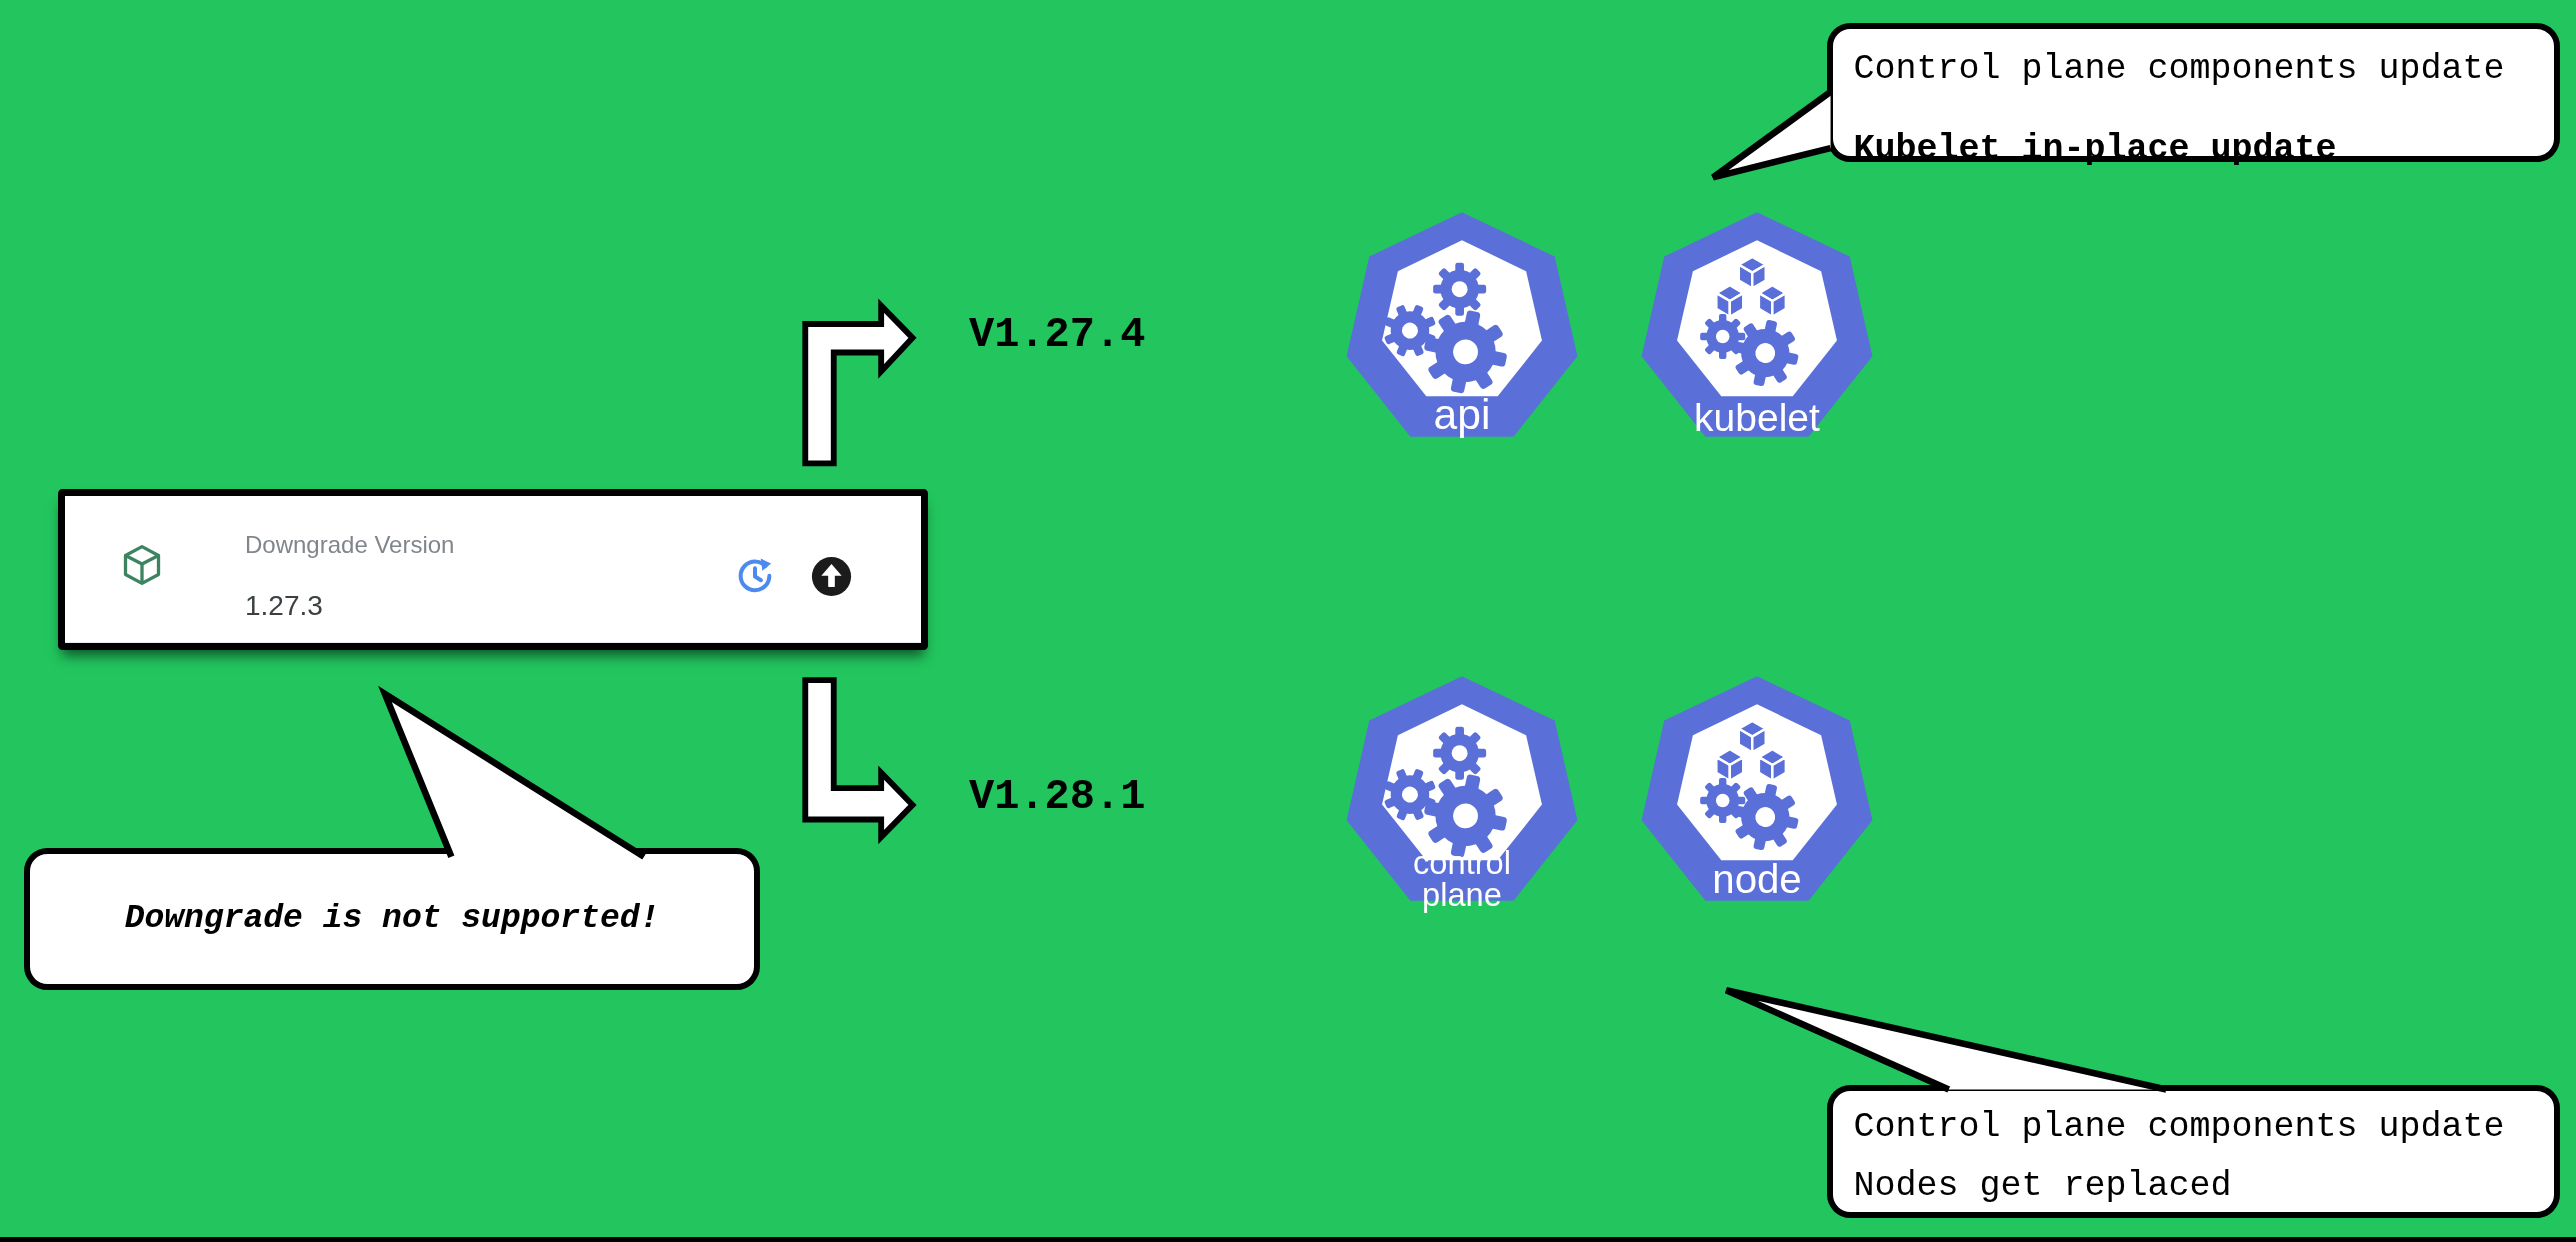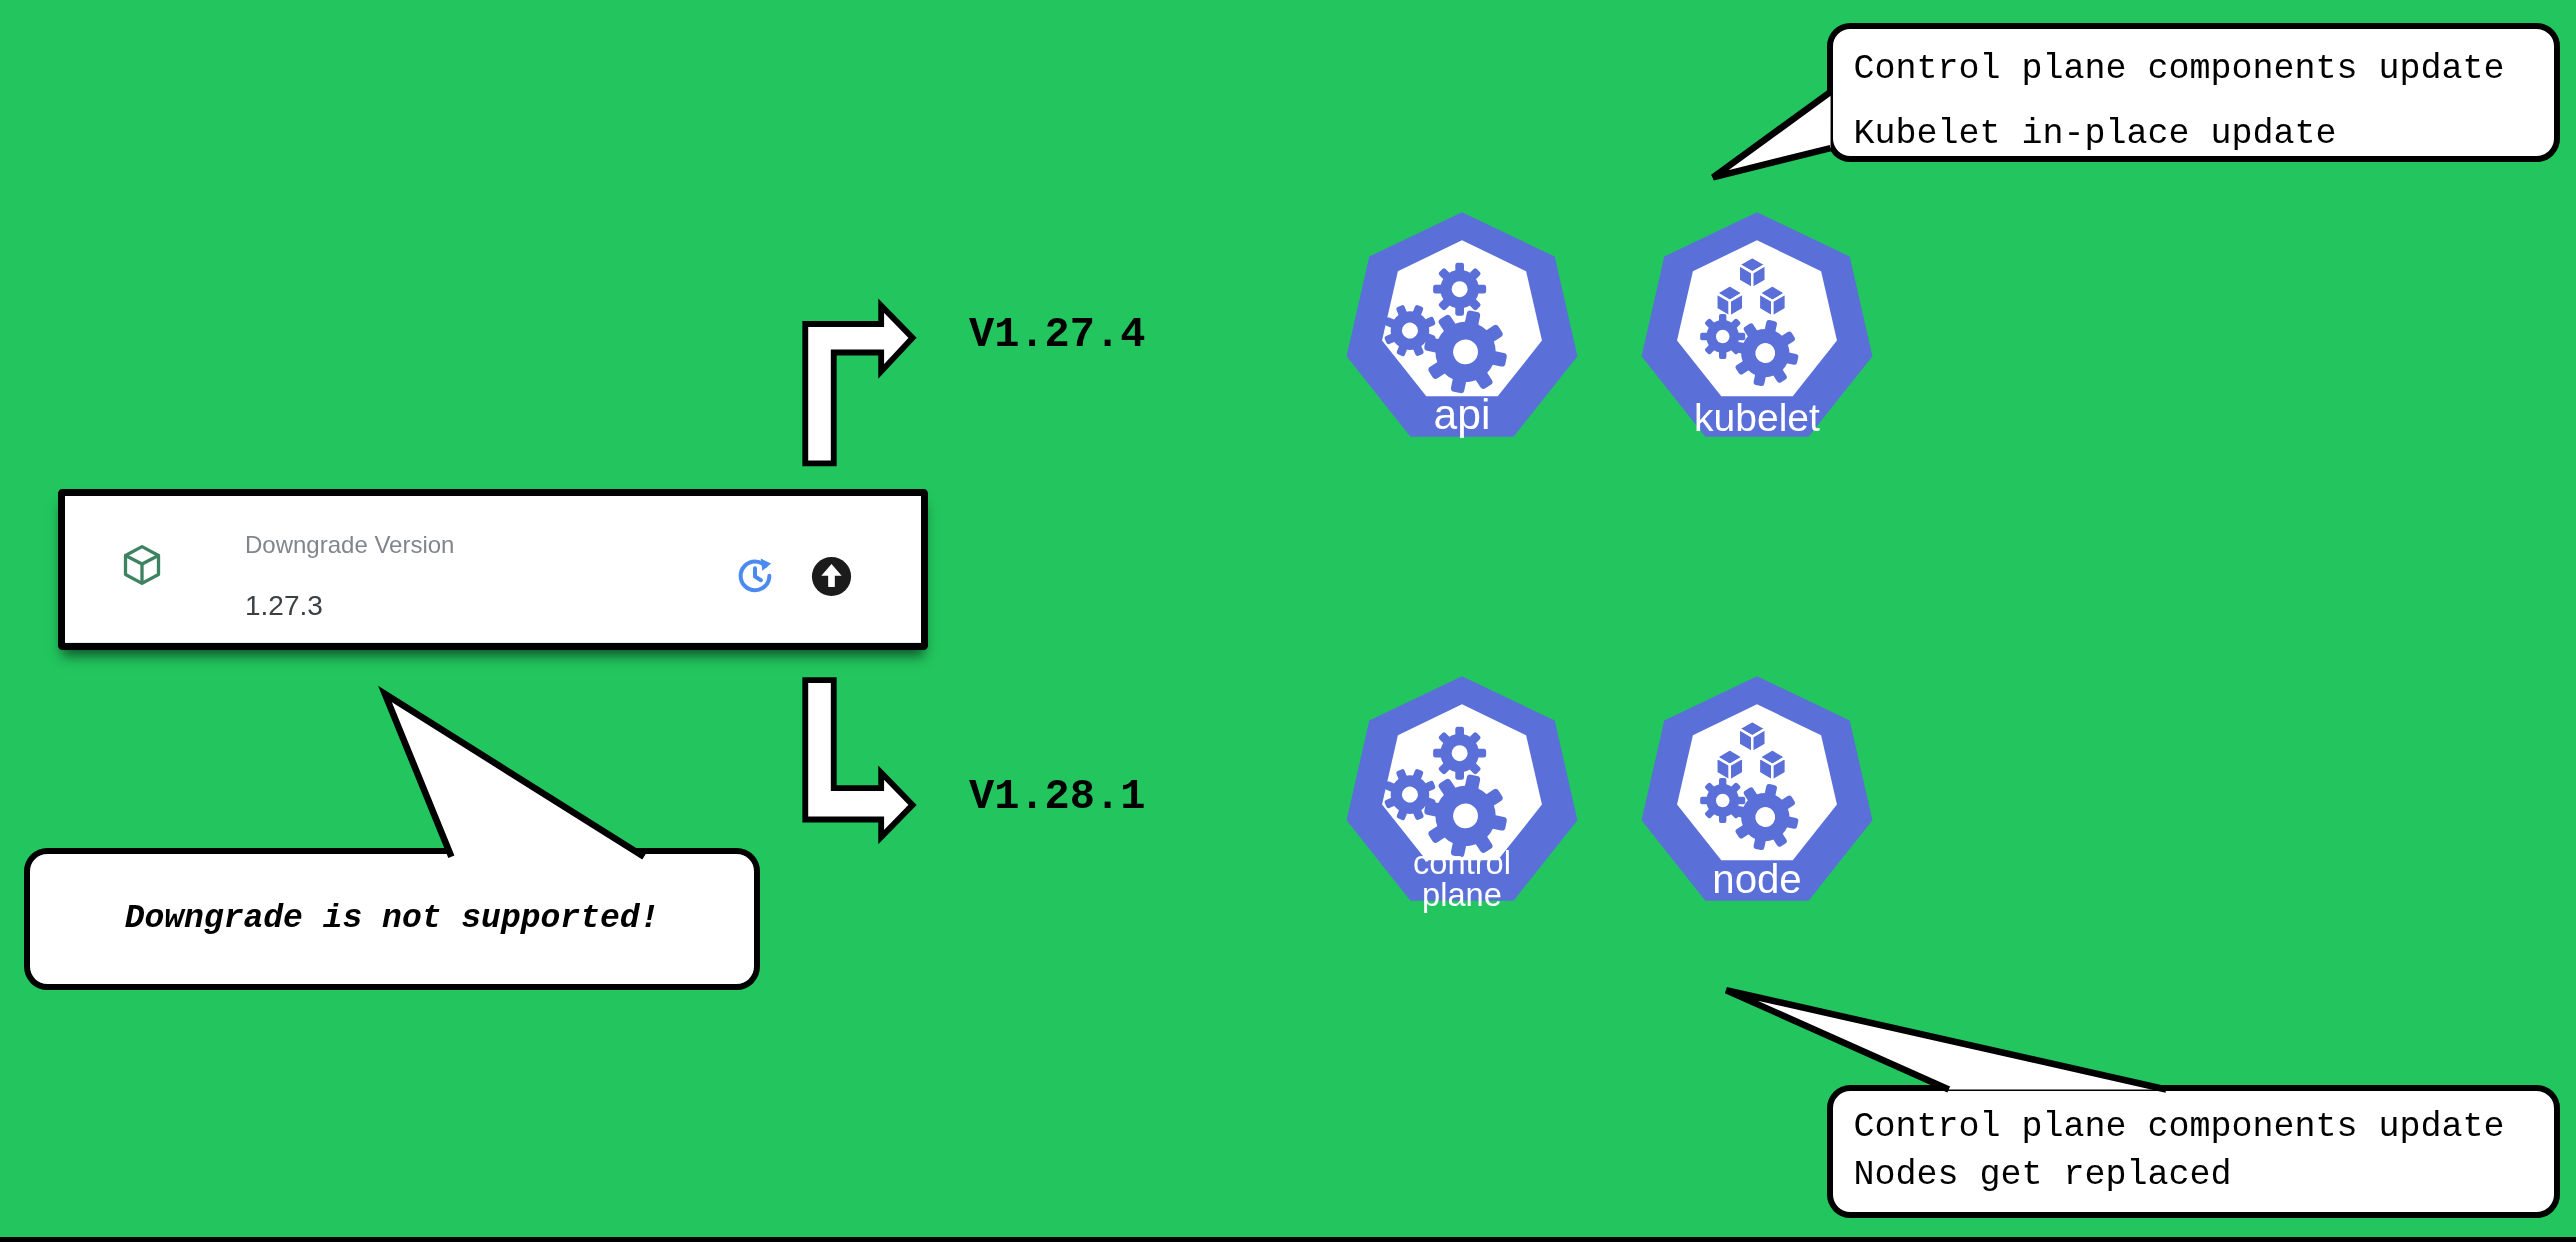--- a/index.html
+++ b/index.html
@@ -3,23 +3,23 @@
 <meta charset="utf-8">
 <style>
   html,body{margin:0;padding:0;background:#fff;}
   #canvas{position:relative;width:2576px;height:1242px;background:#22c55e;overflow:hidden;
           font-family:"Liberation Sans",sans-serif;}
 
   
   .callout{position:absolute;background:#fff;border:6.6px solid #000;border-radius:23.4px;box-sizing:border-box;}
   .callout .line{font-family:"Liberation Mono",monospace;font-size:35px;color:#000;white-space:nowrap;line-height:36px;}
   #callout-top{left:1827px;top:23.4px;width:733px;height:139px;padding:22px 0 0 20.4px;}
-  #callout-top .line2{margin-top:29px;}
+  #callout-top .line2{margin-top:44px;font-weight:bold;}
   #callout-bottom{left:1827px;top:1085px;width:733px;height:133px;padding:17.5px 0 0 20.4px;}
-  #callout-bottom .line2{margin-top:12px;}
+  #callout-bottom .line2{margin-top:23px;}
   #callout-warning{left:24px;top:848px;width:736px;height:142px;display:flex;align-items:center;justify-content:center;}
   #callout-warning .line{font-weight:bold;font-size:33px;font-style:italic;}
 
   
   #widget{position:absolute;left:58px;top:489px;width:870px;height:161px;box-sizing:border-box;
           border:7.3px solid #000;border-radius:4.4px;background:#fff;
           box-shadow:0 10.2px 11.7px -4.4px rgba(0,0,0,.55);}
   #widget .inner{position:absolute;left:0;top:0;right:0;bottom:0;border-bottom:1.5px solid #e8eaed;}
   #widget-package-icon{position:absolute;left:55px;top:45px;width:44px;height:48px;}
   #widget-label{position:absolute;left:180px;top:35px;font-size:24px;color:#80868b;}

